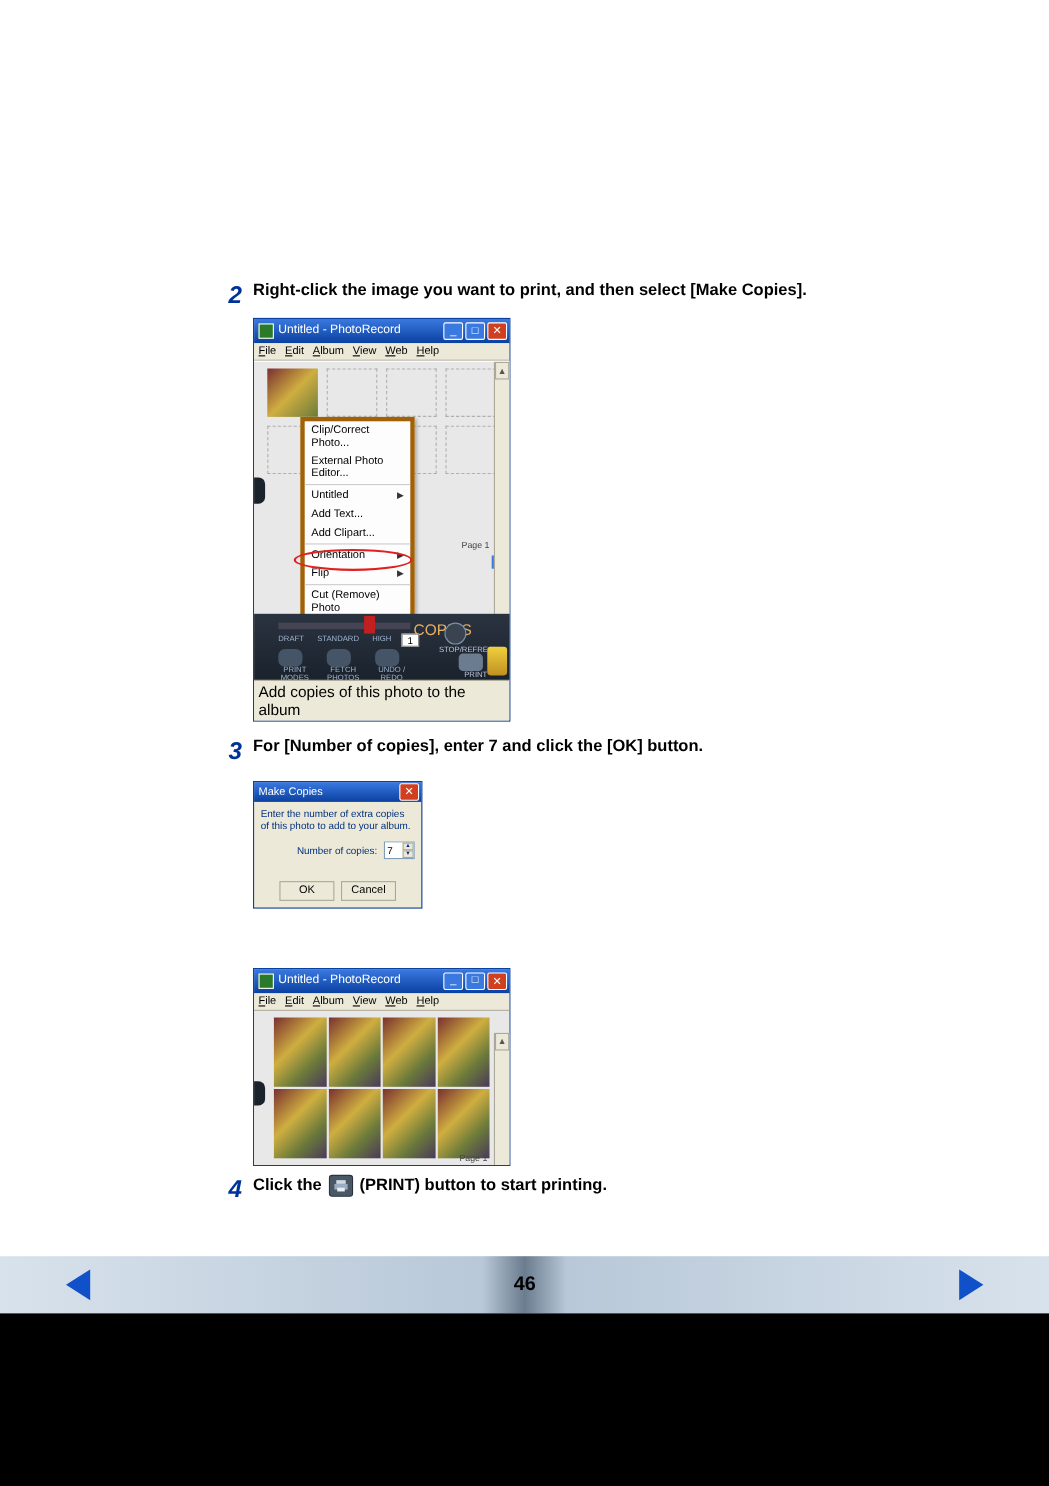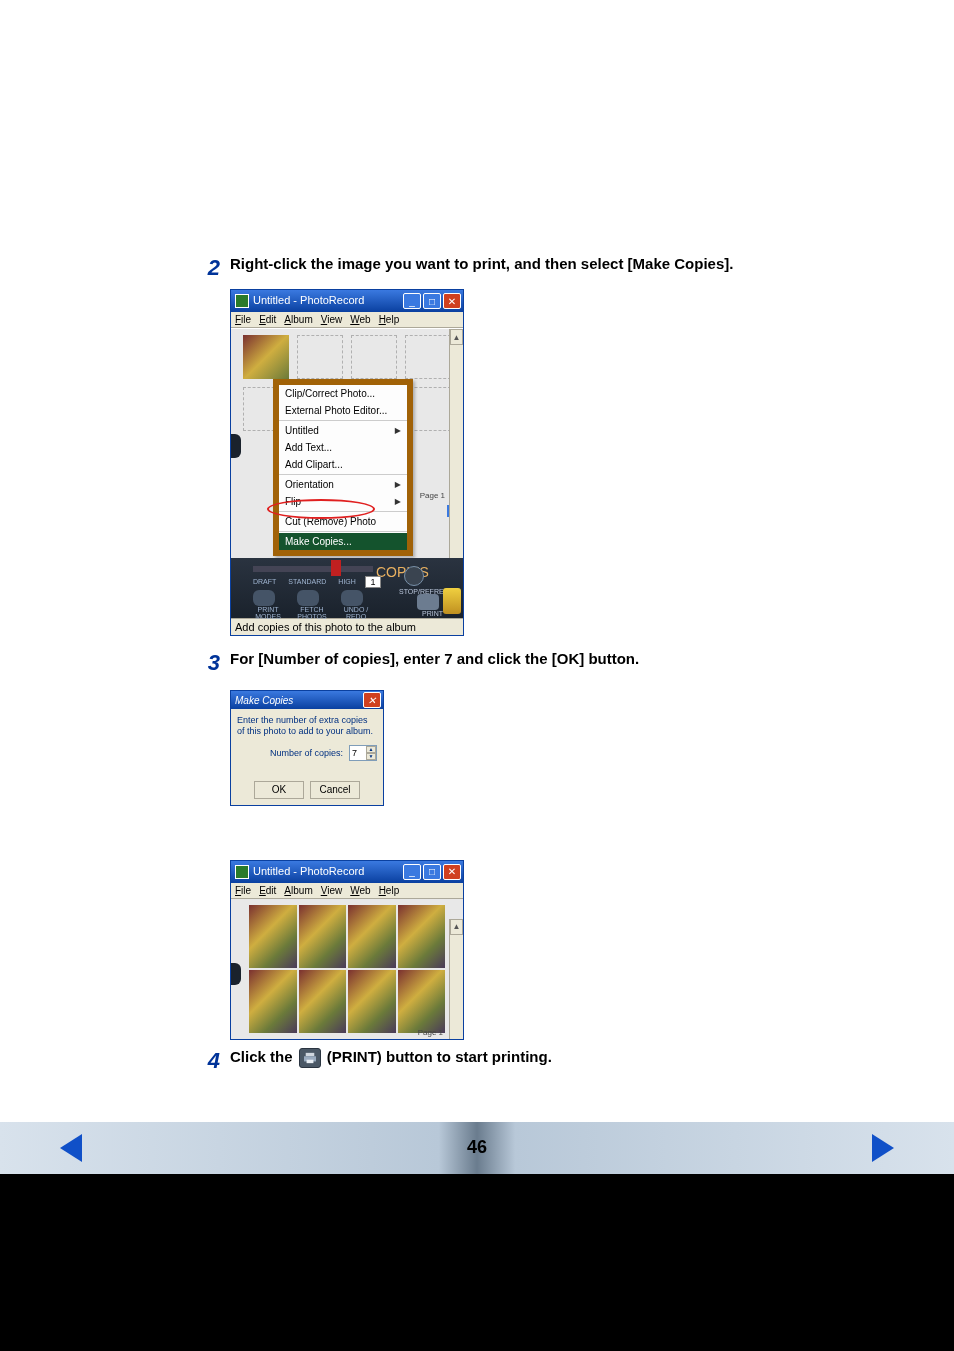--- a/index.html
+++ b/index.html
@@ -67,22 +67,22 @@
   }
   .thumb {
     position: absolute; left: 12px; top: 6px; width: 46px; height: 44px;
     background: linear-gradient(135deg,#7a3030,#cfae40,#6b7a3a);
   }
   .placeholder {
     position: absolute; border: 1px dashed #b0b0b0; width: 46px; height: 44px;
   }
   .pagelabel { position: absolute; right: 18px; bottom: 58px; font-size: 8px; color: #444; }
   .ctxmenu {
-    position: absolute; left: 42px; top: 50px; width: 140px; background: #fdfdfd;
-    border: 6px solid #a16207; box-shadow: 2px 2px 3px rgba(0,0,0,.25);
+    position: absolute; left: 42px; top: 50px; width: 104px; background: #fdfdfd;
+    border: 4px solid #a16207; box-shadow: 2px 2px 3px rgba(0,0,0,.25);
     font-size: 10px; color: #000;
   }
   .ctxmenu .mi { padding: 3px 6px; border-bottom: 0; display: flex; justify-content: space-between; align-items: center; }
   .ctxmenu .sep { border-top: 1px solid #ccc; margin: 1px 0; }
   .ctxmenu .hl { background: #14532d; color: #fff; }
   .ctxmenu .arrow { font-size: 8px; color: #333; }
   .redoval {
     position: absolute; border: 2px solid #e02020; border-radius: 50%; background: transparent;
   }
   .redoval.o1 { left: 36px; top: 170px; width: 108px; height: 20px; }
@@ -96,30 +96,30 @@
   .bottombar .copiesbox { position:absolute; left:134px; top:18px; width:16px; height:12px; background:#fff; color:#000; font-size:9px; text-align:center; border:1px solid #888; }
   .bottombar .stop { position:absolute; left:173px; top:8px; width:20px; height:20px; border-radius:50%; background:#3a4450; border:1px solid #7890a8; }
   .bottombar .stoplbl { position:absolute; left:168px; top:30px; font-size:7px; color:#b8c4d8; }
   .bottombar .qlbls { position:absolute; left:22px; top:20px; font-size:7px; color:#9fb4d0; display:flex; gap:12px; }
   .bottombar .row2 { position:absolute; left:22px; top:32px; display:flex; gap:14px; align-items:center; }
   .bottombar .rbtn { width:22px; height:16px; background:#455467; border-radius:6px; }
   .bottombar .rlbl { font-size:7px; color:#9fb4d0; text-align:center; width:30px; line-height:1; }
   .bottombar .printbtn { position:absolute; right:24px; top:36px; width:22px; height:16px; background:#6c7c90; border-radius:4px; }
   .bottombar .printlbl { position:absolute; right:20px; top:52px; font-size:7px; color:#b8c4d8; }
   .bottombar .trash { position:absolute; right:2px; top:30px; width:18px; height:26px; background:linear-gradient(#f0d040,#c09020); border-radius:3px; }
-  .statusbar { font-size: 11px; padding: 2px 4px; border-top: 1px solid #aca899; background: #ece9d8; }
+  .statusbar { font-size: 14px; padding: 2px 4px; border-top: 1px solid #aca899; background: #ece9d8; }
   .leftknob { position:absolute; left:0; top:46%; width:10px; height:24px; background:#1a222c; border-radius:0 6px 6px 0; }
   .addX { position:absolute; right:4px; top:176px; width:12px; height:12px; background:#3a79e0; color:#fff; font-size:9px; text-align:center; line-height:12px; }
 
   
   .dlg {
     width: 154px; border: 1px solid #0a40a0; background: #ece9d8; font-family: Tahoma, sans-serif;
     margin: 6px 0 6px 0;
   }
-  .dlg .titlebar { height: 18px; font-size: 10px; font-style: italic; }
+  .dlg .titlebar { height: 18px; font-size: 10px; }
   .dlg .dbody { padding: 6px; font-size: 9px; color: #003080; }
   .dlg .dmsg { line-height: 1.2; margin-bottom: 8px; }
   .dlg .copyrow { display: flex; align-items: center; gap: 6px; margin-bottom: 8px; justify-content:flex-end; }
   .dlg .spin { width: 28px; height: 16px; border: 1px solid #7f9db9; background: #fff; position: relative; }
   .dlg .spin input { border: 0; width: 16px; height: 14px; font-size: 9px; padding: 0 2px; outline: none; }
   .dlg .spinbtns { position: absolute; right: 0; top: 0; width: 10px; height: 14px; display: flex; flex-direction: column; }
   .dlg .spinbtns div { height: 7px; background: #ece9d8; border: 1px solid #aca899; font-size: 5px; text-align: center; line-height: 5px; }
   .dlg .btnrow { display: flex; justify-content: center; gap: 6px; margin-top: 20px; }
   .dlg .dbtn { width: 50px; height: 18px; font-size: 10px; background: #ece9d8; border: 1px solid #aca899; }
 

